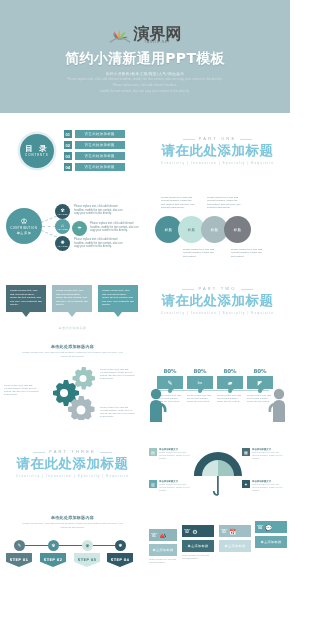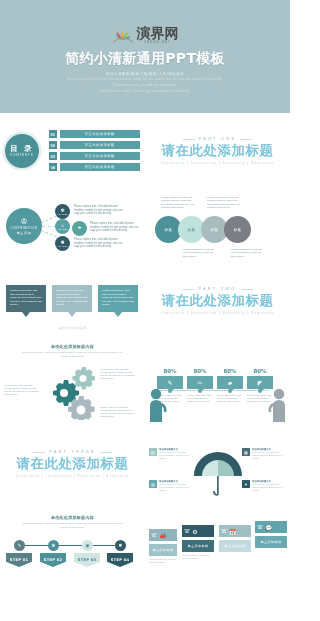--- a/index.html
+++ b/index.html
@@ -18,22 +18,22 @@
     overflow: hidden;
   }
   .hero-inner {
     position:absolute; left:0; top:0; width:100%; height:100%;
     display:flex; flex-direction:column; align-items:center; justify-content:center;
   }
   .logo-row { display:flex; align-items:center; gap:3px; margin-bottom:2px; margin-top:8px;}
   .logo-mark { width:22px; height:14px; position:relative; }
   .logo-wordmark { display:flex; flex-direction:column; align-items:center; }
   .logo-cn {
-    font-size:14px; font-weight:bold; color:#4a4a4a; letter-spacing:0px;
-    line-height:14px; font-family:Liberation Serif, serif;
+    font-size:16px; font-weight:bold; color:#4a4a4a; letter-spacing:0px;
+    line-height:14px; font-family:Liberation Sans, sans-serif;
   }
   .logo-en { font-size:2.6px; color:#6d6d6d; letter-spacing:1.1px; line-height:4px; }
   .hero-title {
     font-size:14px; font-weight:bold; color:#ffffff; letter-spacing:0.3px;
     line-height:22px; text-shadow:0 1px 1px rgba(90,115,120,.25);
     font-family:"DejaVu Sans", sans-serif; white-space:nowrap;
   }
   .hero-sub {
     font-size:3.6px; color:#eef4f5; letter-spacing:.4px; margin-top:3px;
     font-family:"DejaVu Sans", sans-serif;
@@ -60,21 +60,21 @@
   }
   .part-kicker::before { left:-2px; }
   .part-kicker::after { right:-2px; }
   .part-title {
     font-size:13.5px; font-weight:bold; color:#7ec6dc; letter-spacing:.5px;
     font-family:"DejaVu Sans", sans-serif; white-space:nowrap; line-height:16px;
   }
   .part-sub { font-size:3.2px; color:#b3ccd3; letter-spacing:1.1px; margin-top:3px; }
 
   
-  .contents { display:flex; align-items:center; padding:0 5px; }
+  .contents { display:flex; align-items:center; padding:0 20px; }
   .toc-circle {
     width:34px; height:34px; border-radius:50%; background:#4a9097;
     display:flex; flex-direction:column; align-items:center; justify-content:center;
     color:#fff; flex:none; box-shadow:0 0 0 2.5px #e3eef0;
   }
   .toc-cn { font-size:7.5px; font-weight:bold; letter-spacing:2px; line-height:9px; font-family:"DejaVu Sans",sans-serif;}
   .toc-en { font-size:2.8px; letter-spacing:1px; line-height:4px; margin-top:.5px;}
   .toc-list { margin-left:10px; display:flex; flex-direction:column; gap:3.5px; flex:1;}
   .toc-row { display:flex; align-items:center; gap:3px;}
   .toc-num {

